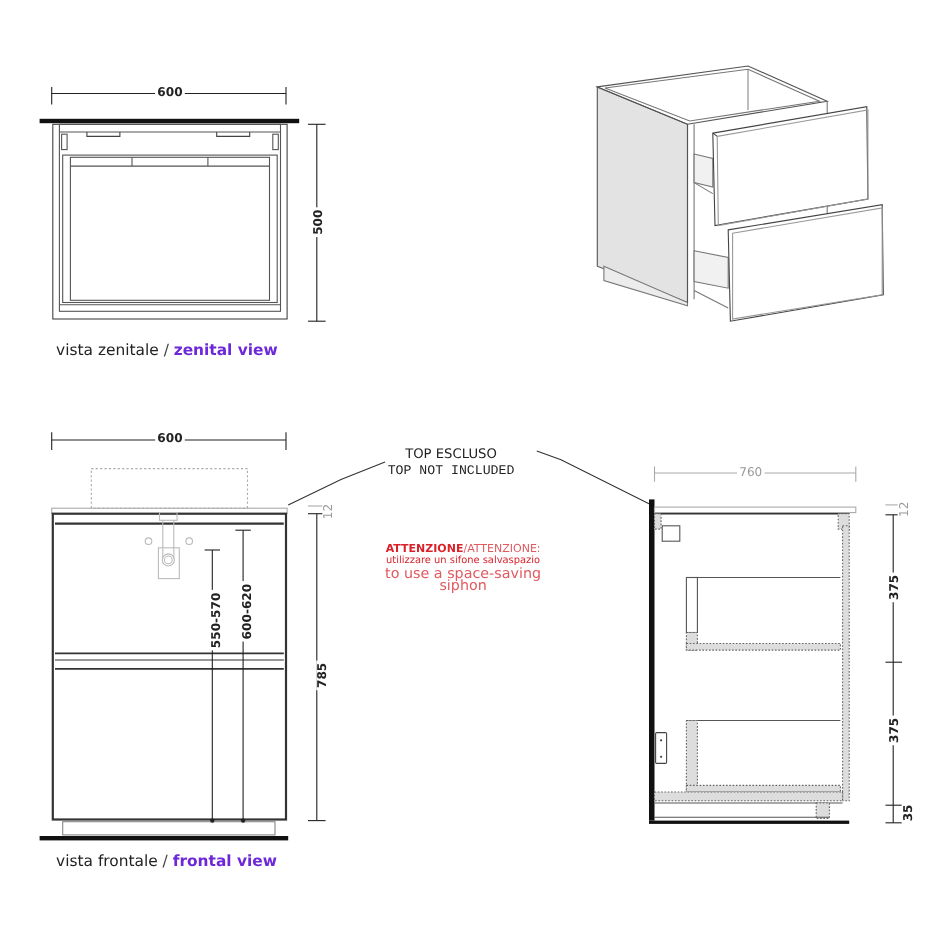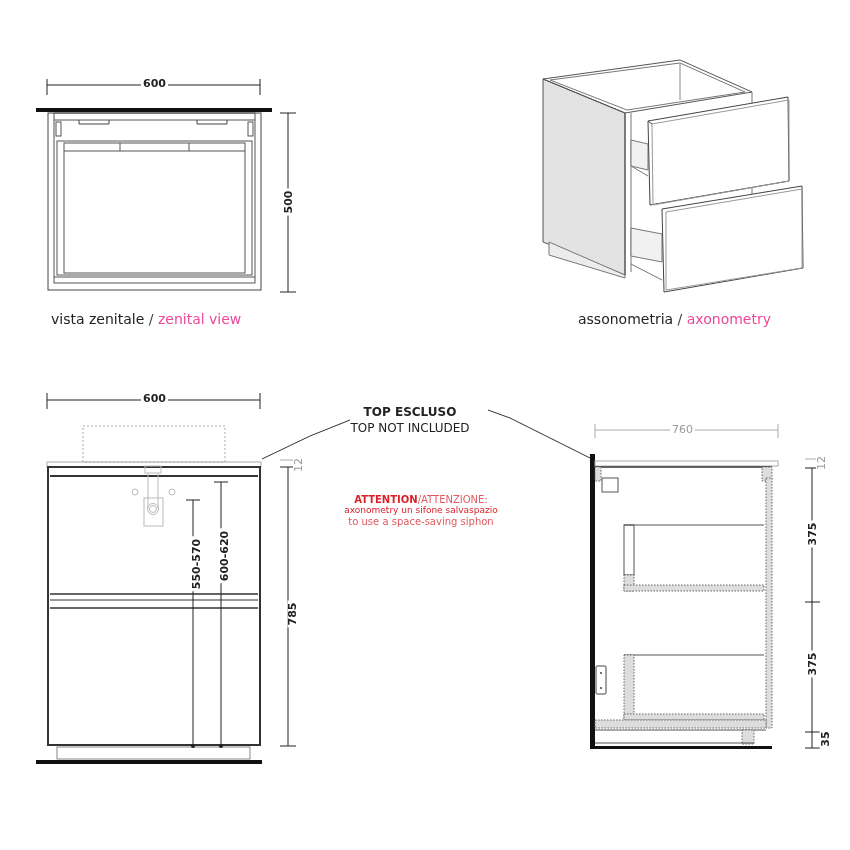--- a/index.html
+++ b/index.html
@@ -3,32 +3,32 @@
 <meta charset="utf-8">
 <style>
   html, body { margin: 0; padding: 0; background: #ffffff; }
   body { width: 850px; height: 850px; position: relative; overflow: hidden;
          font-family: "DejaVu Sans", "Liberation Sans", sans-serif; color: #222; }
   .view { position: absolute; }
   svg { position: absolute; left: 0; top: 0; overflow: visible; }
   .caption { position: absolute; font-size: 14px; white-space: nowrap; color: #222; }
   .caption .it { font-weight: normal; }
   .caption .sep { color: #444; }
-  .caption .en { color: #ec4899; font-weight: normal; }
+  .caption .en { color: #6d28d9; font-weight: bold; }
   .dim { position: absolute; font-size: 11px; font-weight: bold; color: #222; background: #fff; padding: 0 2px; line-height: 12px; }
   .dim.grey { color: #999; font-weight: normal; }
   .vert { transform-origin: center center; transform: rotate(-90deg); }
   .top-note { position: absolute; left: 340px; top: 404px; width: 140px; text-align: center; line-height: 16px; }
-  .top-note .l1 { font-size: 12px; font-weight: bold; color: #222; }
-  .top-note .l2 { font-size: 12px; color: #222; }
+  .top-note .l1 { font-size: 12px; font-weight: normal; color: #222; }
+  .top-note .l2 { font-size: 12px; color: #222; font-family: Liberation Mono, monospace; }
   .attn { position: absolute; left: 336px; top: 494px; width: 170px; text-align: center; color: #d9222a; line-height: 11px; }
   .attn .h { font-size: 10px; font-weight: bold; }
   .attn .h .en { font-weight: normal; color: #e05a5f; }
   .attn .s1 { font-size: 9px; color: #d9222a; }
-  .attn .s2 { font-size: 10px; color: #e05a5f; }
+  .attn .s2 { font-size: 13px; color: #e05a5f; }
 </style>
 </head>
 <body>
 
 <div class="view" style="left:0;top:0;width:320px;height:340px;">
   <svg width="320" height="340">
 
     <line x1="47" y1="85" x2="260" y2="85" stroke="#222" stroke-width="1"></line>
     <line x1="47" y1="79" x2="47" y2="95" stroke="#222" stroke-width="1"></line>
     <line x1="260" y1="79" x2="260" y2="95" stroke="#222" stroke-width="1"></line>
@@ -84,25 +84,20 @@
     <polygon points="148,121 288,97 289,181 150,205" fill="#fff" stroke="#444"></polygon>
     <line x1="148" y1="121" x2="152" y2="124" stroke="#444"></line>
     <polygon points="152,124 289,100 289,181 153,205" fill="none" stroke="#999"></polygon>
 
     <polygon points="131,228 162,234 162,262 131,256" fill="#f1f1f1" stroke="#777"></polygon>
     <line x1="131" y1="264" x2="162" y2="280" stroke="#777"></line>
 
     <polygon points="162,209 302,186 303,268 164,292" fill="#fff" stroke="#444"></polygon>
     <polygon points="166,212 302,189 302,268 166,290" fill="none" stroke="#999"></polygon>
   </svg>
-  <div class="caption" style="left:78px;top:311px;">
-    <span class="it">assonometria</span>
-    <span class="sep">/</span>
-    <span class="en">axonometry</span>
-  </div>
 </div>
 
 <div class="view" style="left:0;top:380px;width:330px;height:440px;">
   <svg width="330" height="440">
 
     <line x1="47" y1="20" x2="260" y2="20" stroke="#222"></line>
     <line x1="47" y1="13" x2="47" y2="29" stroke="#222"></line>
     <line x1="260" y1="13" x2="260" y2="29" stroke="#222"></line>
 
     <rect x="83" y="46" width="142" height="36" fill="none" stroke="#aaa" stroke-dasharray="2,2"></rect>
@@ -140,31 +135,36 @@
     <line x1="280" y1="366" x2="296" y2="366" stroke="#222"></line>
     <line x1="280" y1="80" x2="296" y2="80" stroke="#aaa"></line>
 
     <polyline points="262,79 310,56 350,40" fill="none" stroke="#333"></polyline>
   </svg>
   <div class="dim" style="left:141px;top:13px;">600</div>
   <div class="dim grey vert" style="left:290px;top:79px;">12</div>
   <div class="dim vert" style="left:170px;top:178px;">550-570</div>
   <div class="dim vert" style="left:198px;top:170px;">600-620</div>
   <div class="dim vert" style="left:280px;top:228px;">785</div>
+  <div class="caption" style="left:51px;top:395px;">
+    <span class="it">vista frontale</span>
+    <span class="sep">/</span>
+    <span class="en">frontal view</span>
+  </div>
 </div>
 
 <div class="top-note">
   <div class="l1">TOP ESCLUSO</div>
   <div class="l2">TOP NOT INCLUDED</div>
 </div>
 <div class="attn">
   <div class="h">
-    <span>ATTENTION</span><span class="en">/</span><span class="en">ATTENZIONE:</span>
+    <span>ATTENZIONE</span><span class="en">/</span><span class="en">ATTENZIONE:</span>
   </div>
-  <div class="s1">axonometry un sifone salvaspazio</div>
+  <div class="s1">utilizzare un sifone salvaspazio</div>
   <div class="s2">to use a space-saving siphon</div>
 </div>
 
 <div class="view" style="left:480px;top:380px;width:370px;height:400px;">
   <svg width="370" height="400">
 
     <polyline points="8,30 30,38 110,78" fill="none" stroke="#333"></polyline>
 
     <line x1="115" y1="50" x2="298" y2="50" stroke="#aaa"></line>
     <line x1="115" y1="44" x2="115" y2="58" stroke="#aaa"></line>

